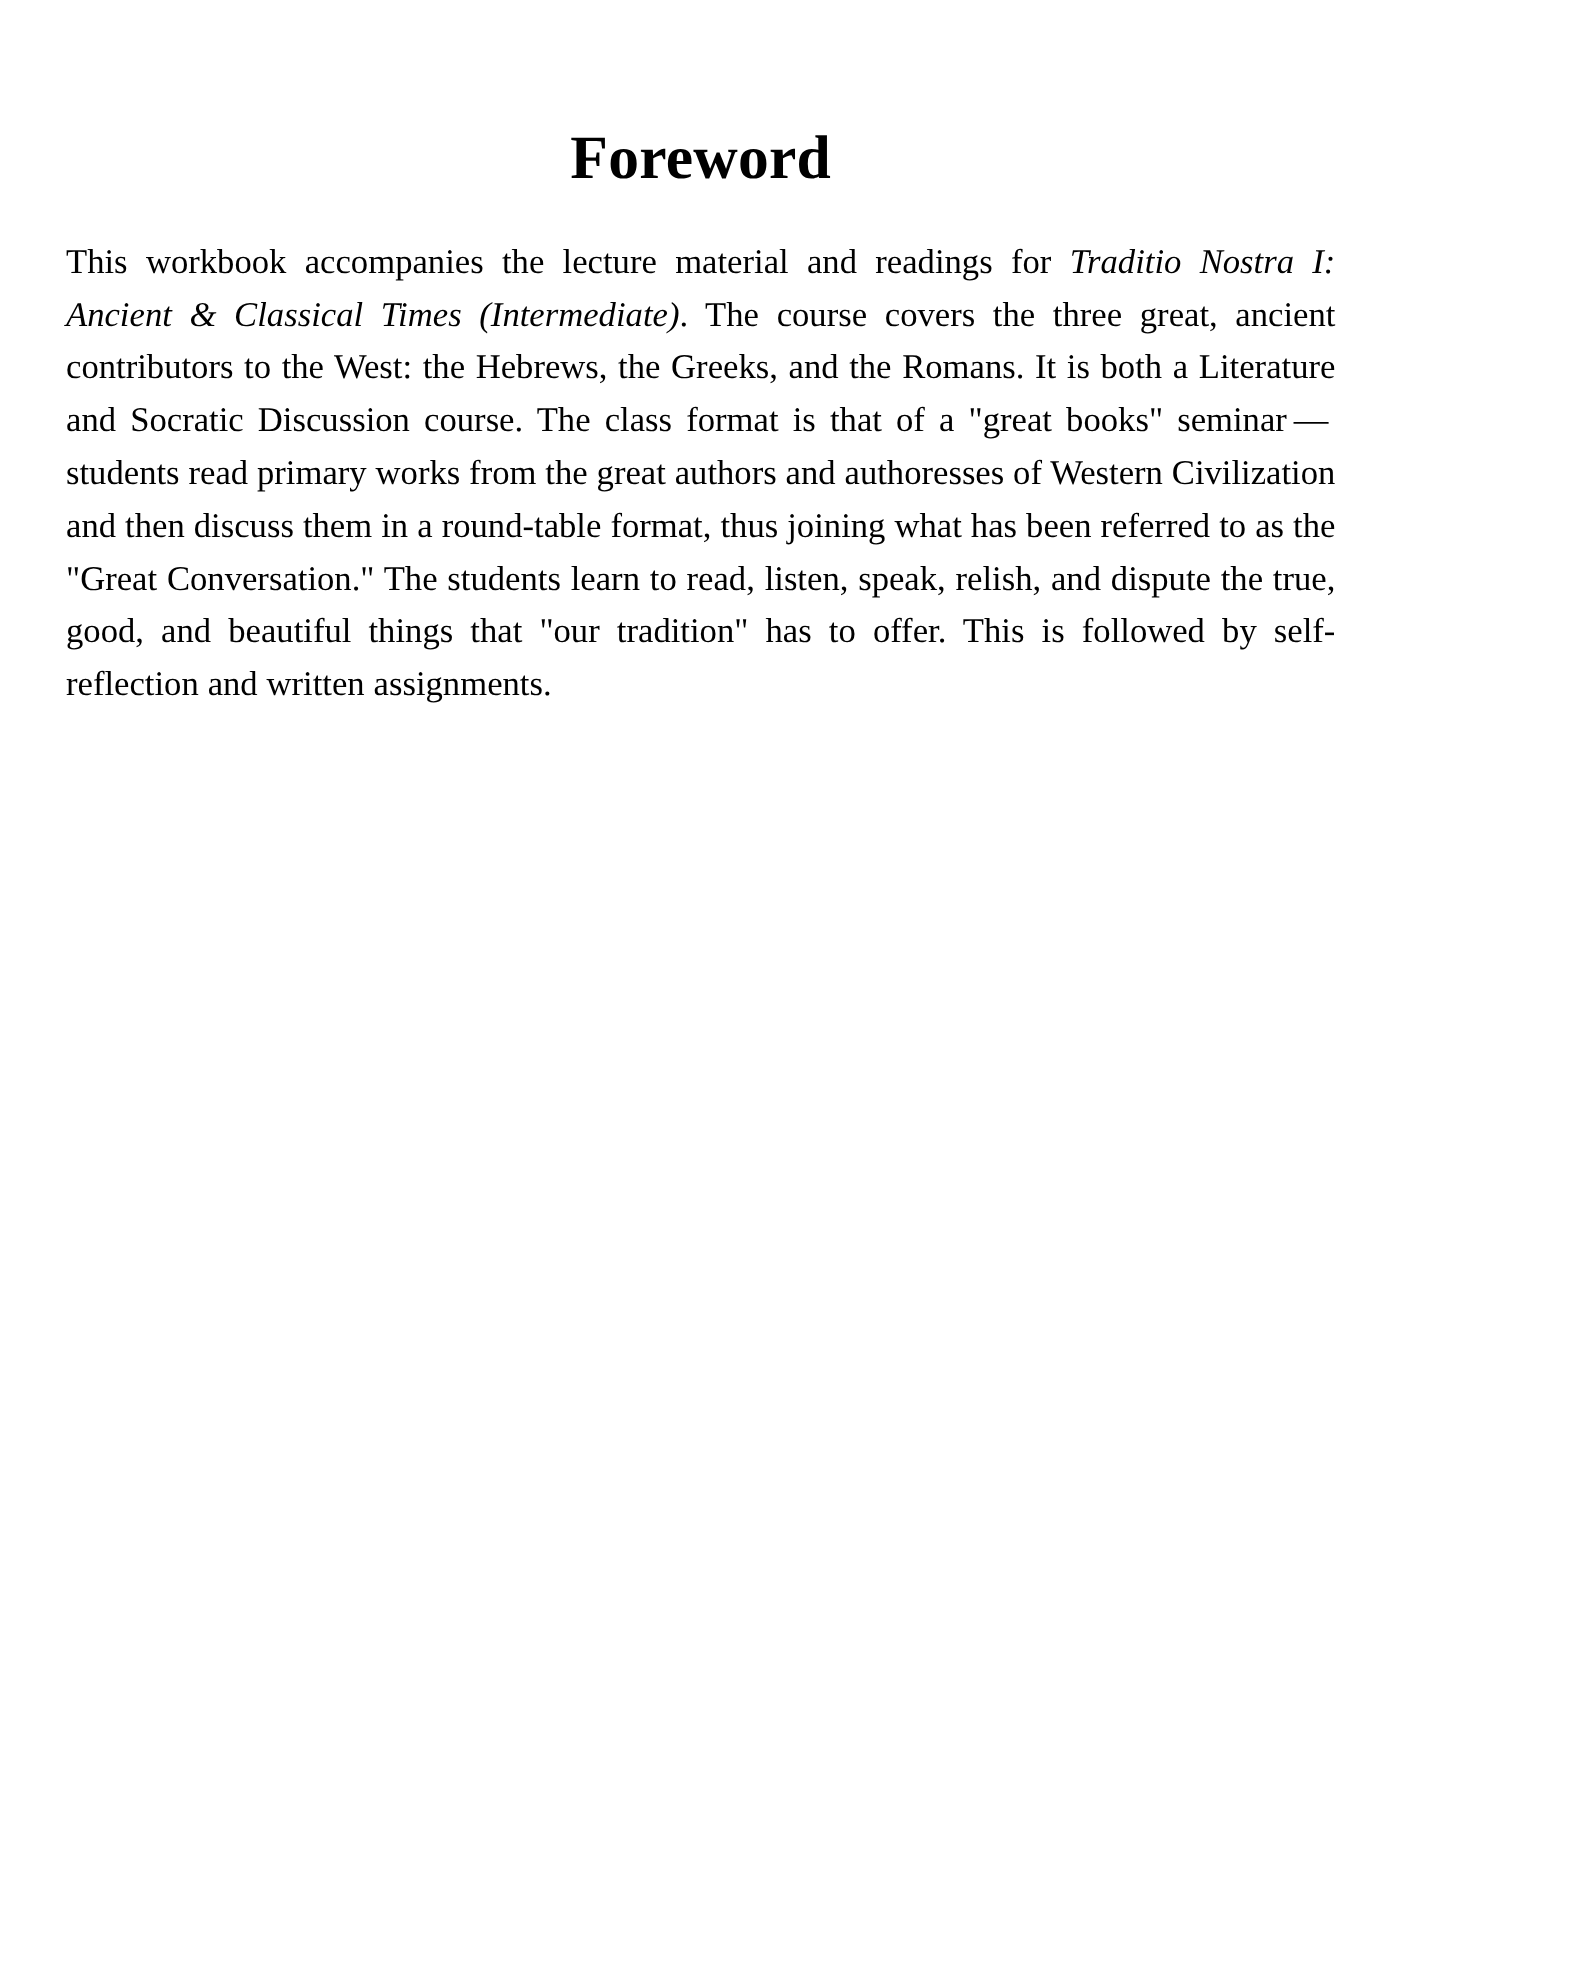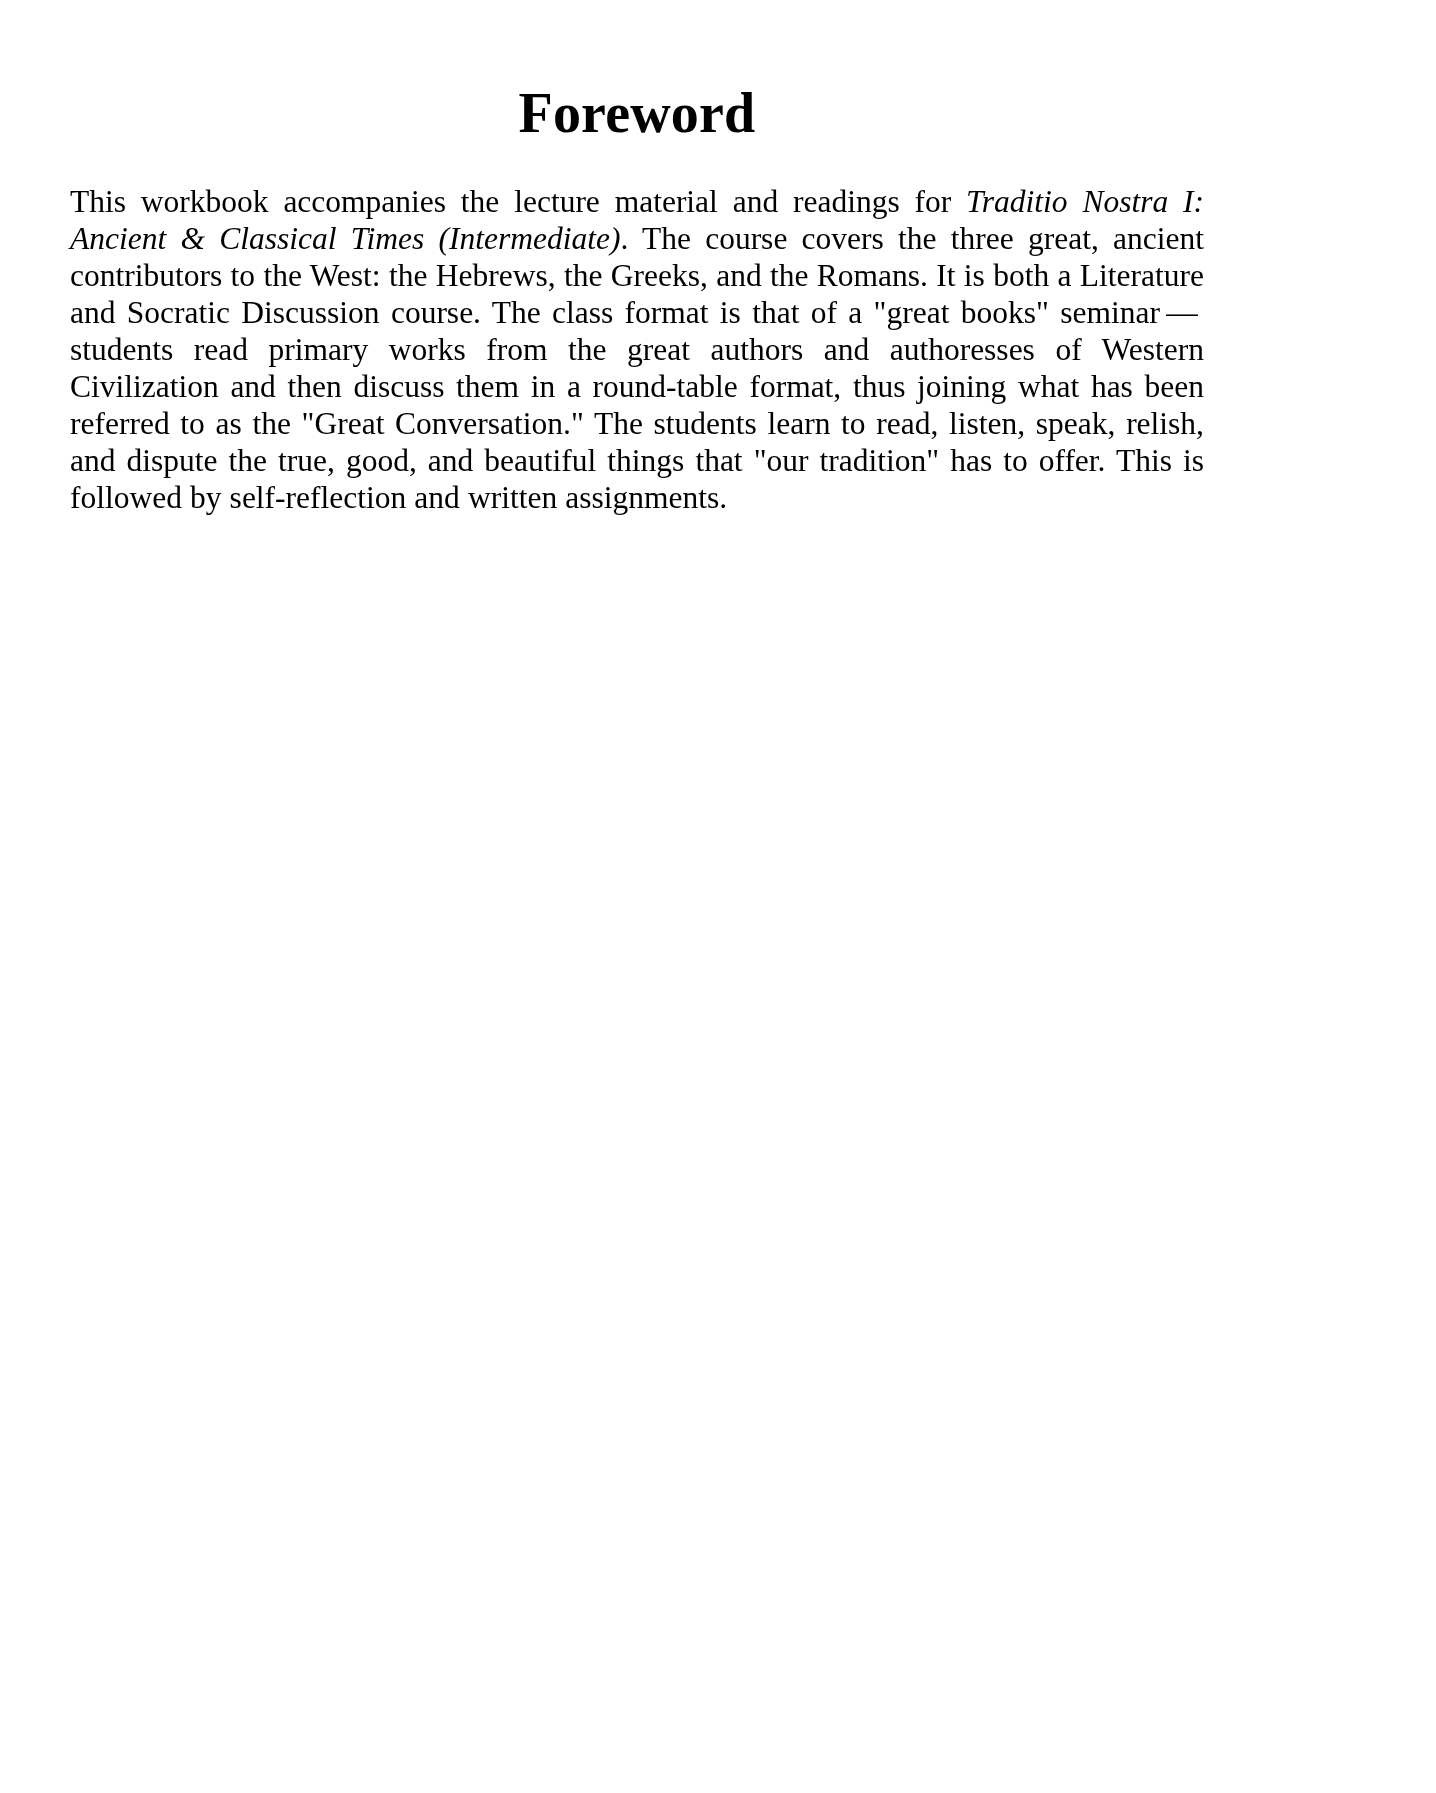--- a/index.html
+++ b/index.html
@@ -22,34 +22,34 @@
     box-sizing: border-box;
   }
   .content {
     position: absolute;
     left: 55px;
     top: 0;
     width: 1164px;
   }
   .page-title {
     margin: 0;
-    padding-top: 84px;
+    padding-top: 115px;
     text-align: center;
     font-size: 56px;
     font-weight: bold;
     line-height: 1.05;
     letter-spacing: 0.2px;
     font-family: "Liberation Serif", "DejaVu Serif", serif;
   }
   .body-para {
-    margin: 15px;
+    margin: 5px;
     text-align: justify;
     text-justify: inter-word;
     font-size: 31.5px;
-    line-height: 37px;
+    line-height: 48px;
     font-family: "Liberation Serif", "DejaVu Serif", serif;
     hyphens: none;
     word-spacing: 0.2px;
   }
   .body-para.first {
     margin-top: 40px;
   }
   .body-para.second {
     margin-top: 18px;
   }

